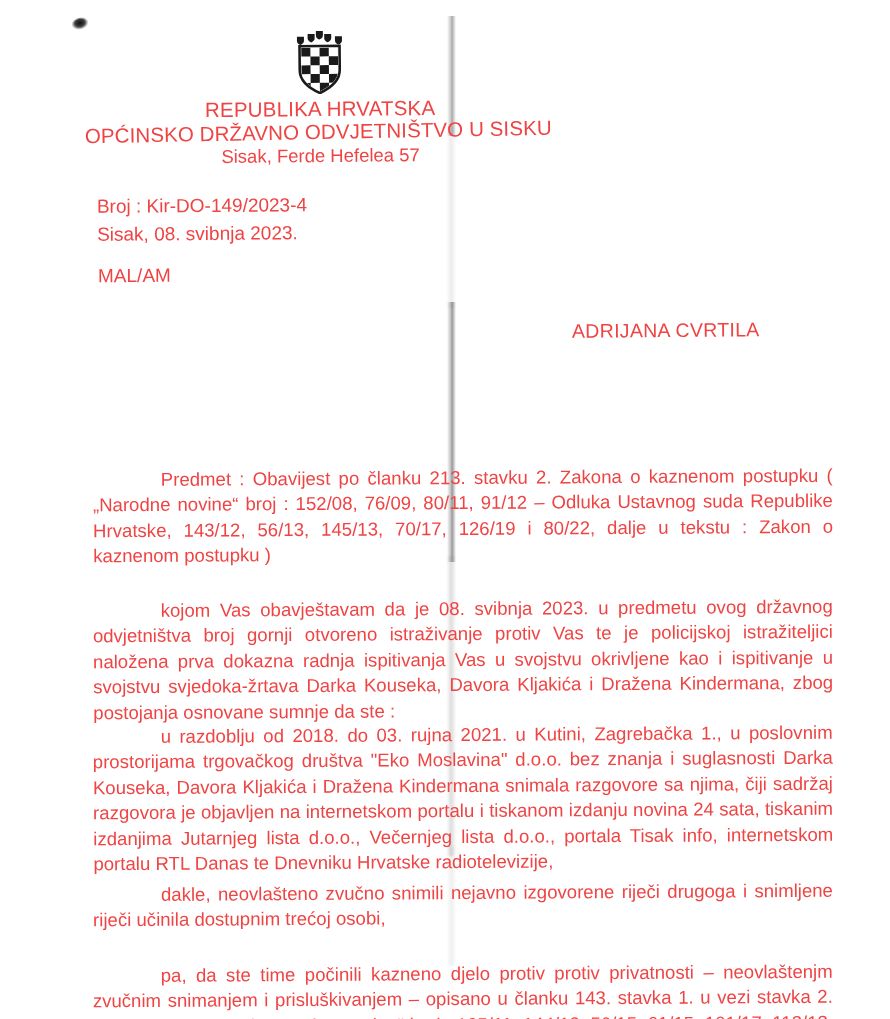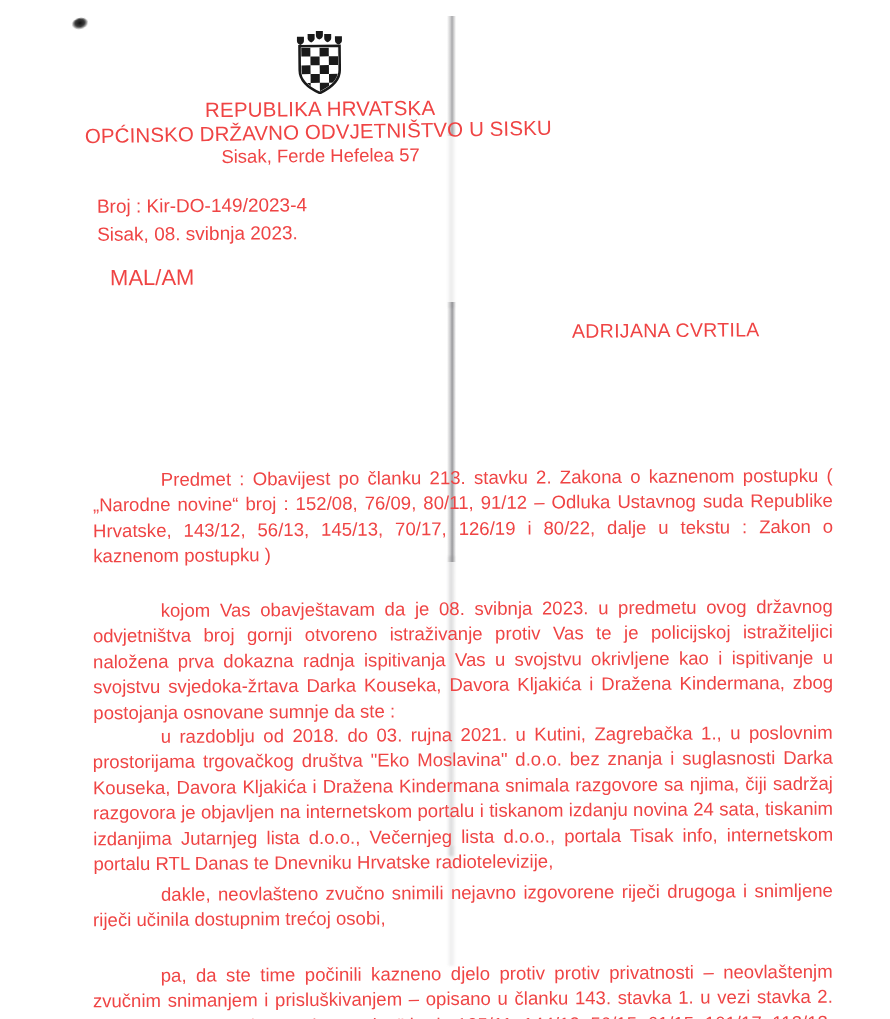--- a/index.html
+++ b/index.html
@@ -121,23 +121,23 @@
     left: 97px;
     top: 176px;
     font-size: 19px;
     line-height: 1.48;
     transform: rotate(-0.45deg);
   }
   .refblock div { white-space: nowrap; }
 
   .initials {
     position: absolute;
-    left: 110px;
+    left: 98px;
     top: 249px;
-    font-size: 22px;
+    font-size: 19px;
     transform: rotate(-0.45deg);
     white-space: nowrap;
   }
 
   
   .addressee {
     position: absolute;
     left: 572px;
     top: 303px;
     font-size: 19.5px;

